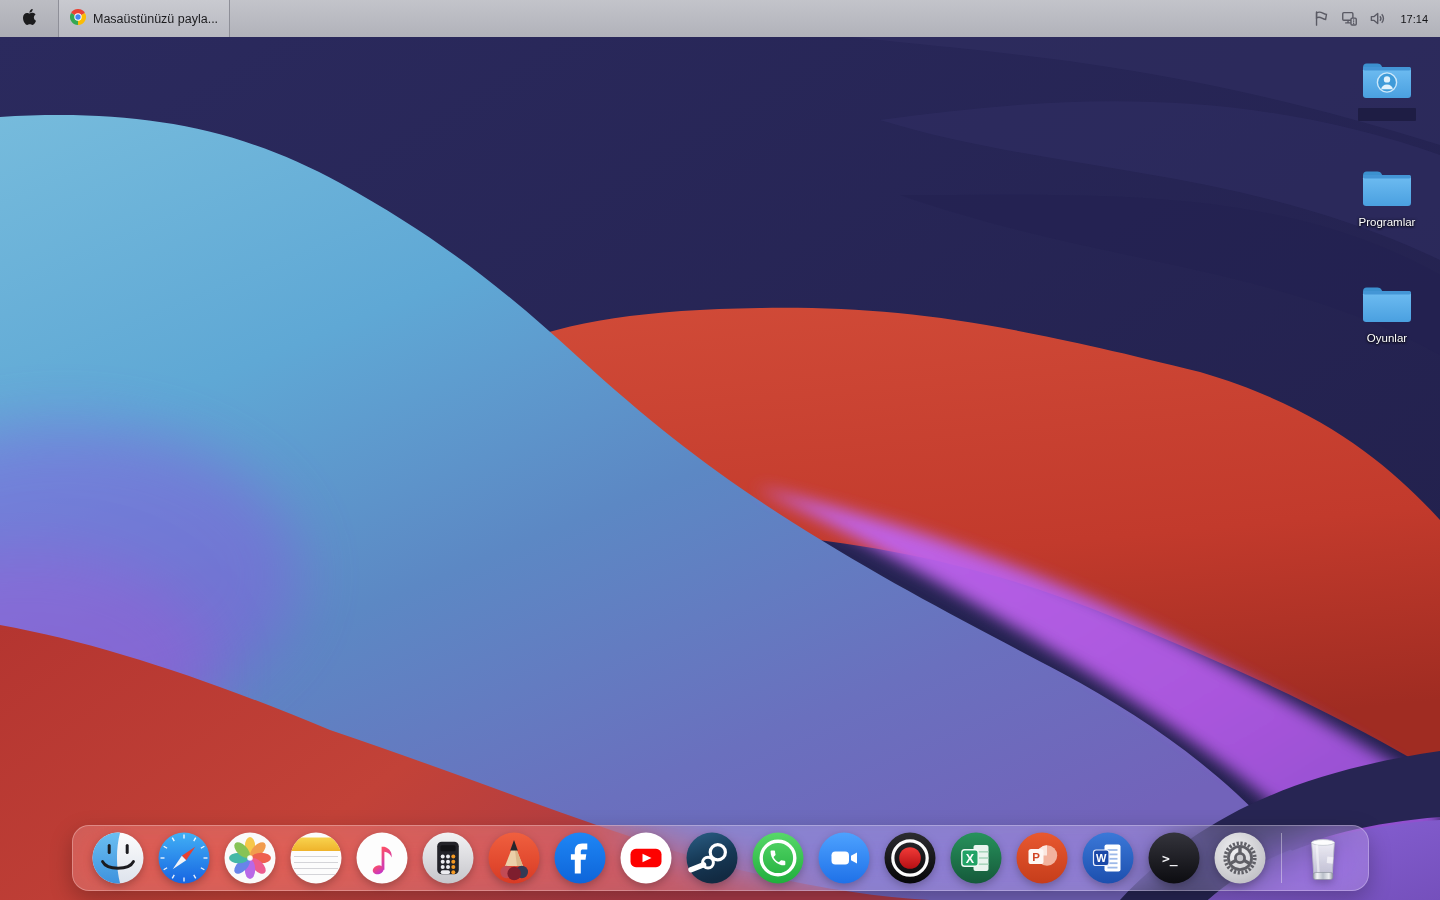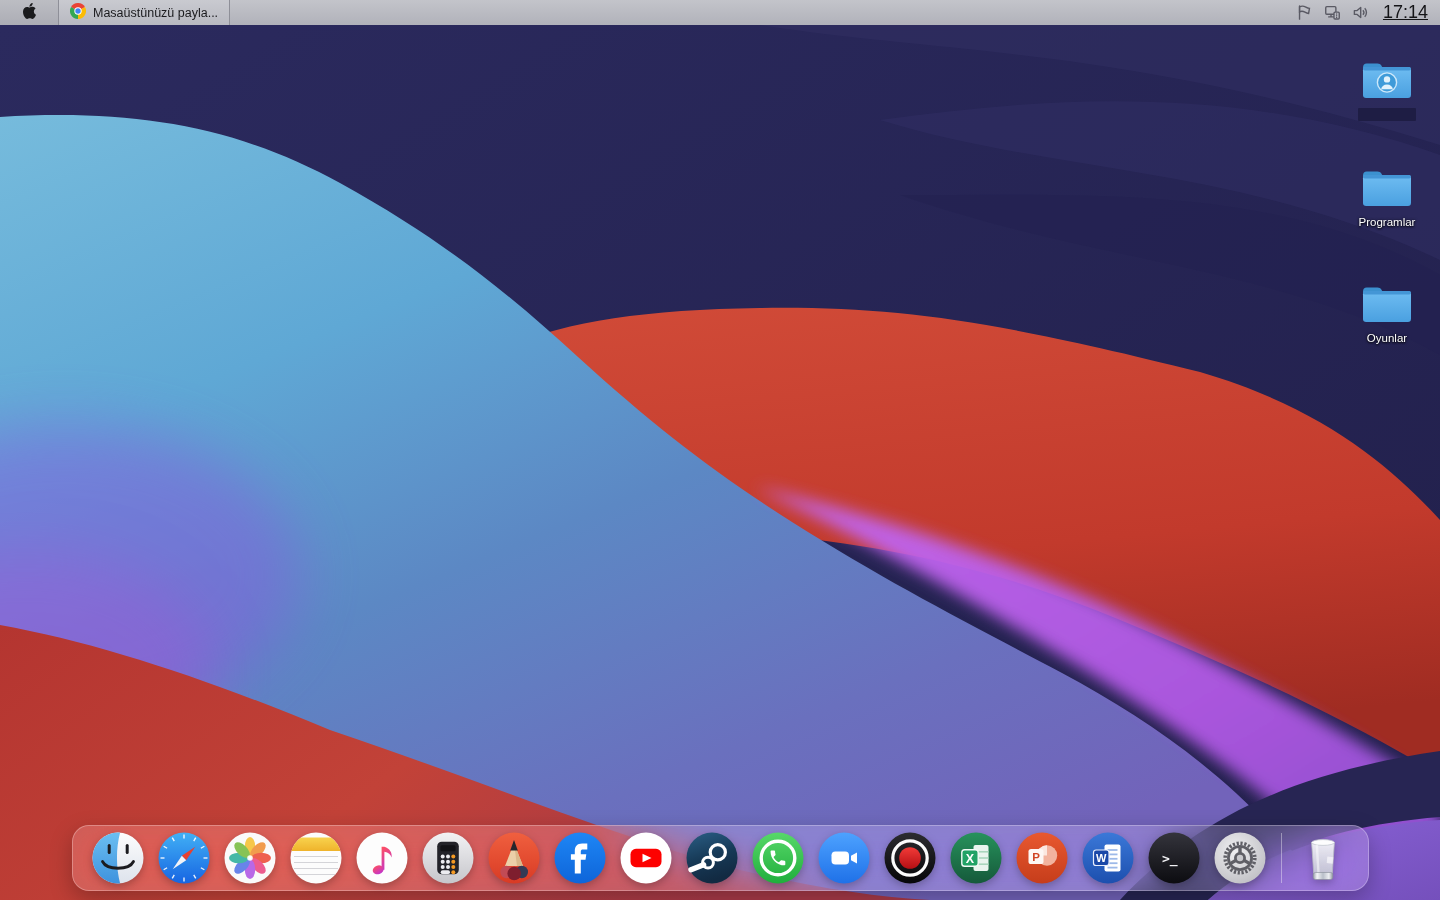--- a/index.html
+++ b/index.html
@@ -1,31 +1,31 @@
 <!DOCTYPE html>
 <html><head>
 <meta charset="utf-8">
 <style>
   html,body{margin:0;padding:0;background:#000;}
   .screen{position:relative;width:1440px;height:900px;overflow:hidden;
           font-family:"Liberation Sans",sans-serif;background:#222150;}
 
   
-  .menubar{position:absolute;top:0;left:0;right:0;height:25px;display:flex;align-items:stretch;
+  .menubar{position:absolute;top:0;left:0;right:0;height:37px;display:flex;align-items:stretch;
            background:linear-gradient(#c3c4ca,#b1b2ba);font-size:12.5px;color:#1b1b1e;z-index:20;}
   .menubar-left{width:58px;display:flex;align-items:center;justify-content:center;
                 background:linear-gradient(#bcbdc3,#acadb5);}
   .app-tab{display:flex;align-items:center;gap:7px;padding:0 11px;
            background:linear-gradient(#c9cad0,#b8b9c1);
            border-left:1px solid #8e8f98;border-right:1px solid #8e8f98;}
   .app-tab-title{white-space:nowrap;}
   .menubar-fill{flex:1;}
   .tray{display:flex;align-items:center;gap:5px;padding-right:12px;}
   .tray-btn{display:flex;align-items:center;justify-content:center;width:23px;height:25px;}
-  .clock{margin-left:6px;font-size:18px;color:#141417;text-decoration:underline;}
+  .clock{margin-left:6px;font-size:11px;color:#141417;}
 
   
   .desktop{position:absolute;top:25px;left:0;right:0;bottom:0;}
   .wallpaper{position:absolute;inset:0;width:100%;height:100%;display:block;}
 
   .desktop-icon{position:absolute;left:1352px;width:70px;display:flex;flex-direction:column;
                 align-items:center;gap:3px;z-index:5;cursor:default;}
   .di-label{font-size:11.5px;line-height:13px;color:#fff;white-space:nowrap;
             text-shadow:0 1px 2px rgba(0,0,0,.95),0 0 3px rgba(0,0,0,.7);}
   .di-label.selected{width:58px;height:13px;background:#1e1d44;border-radius:1px;text-shadow:none;}

